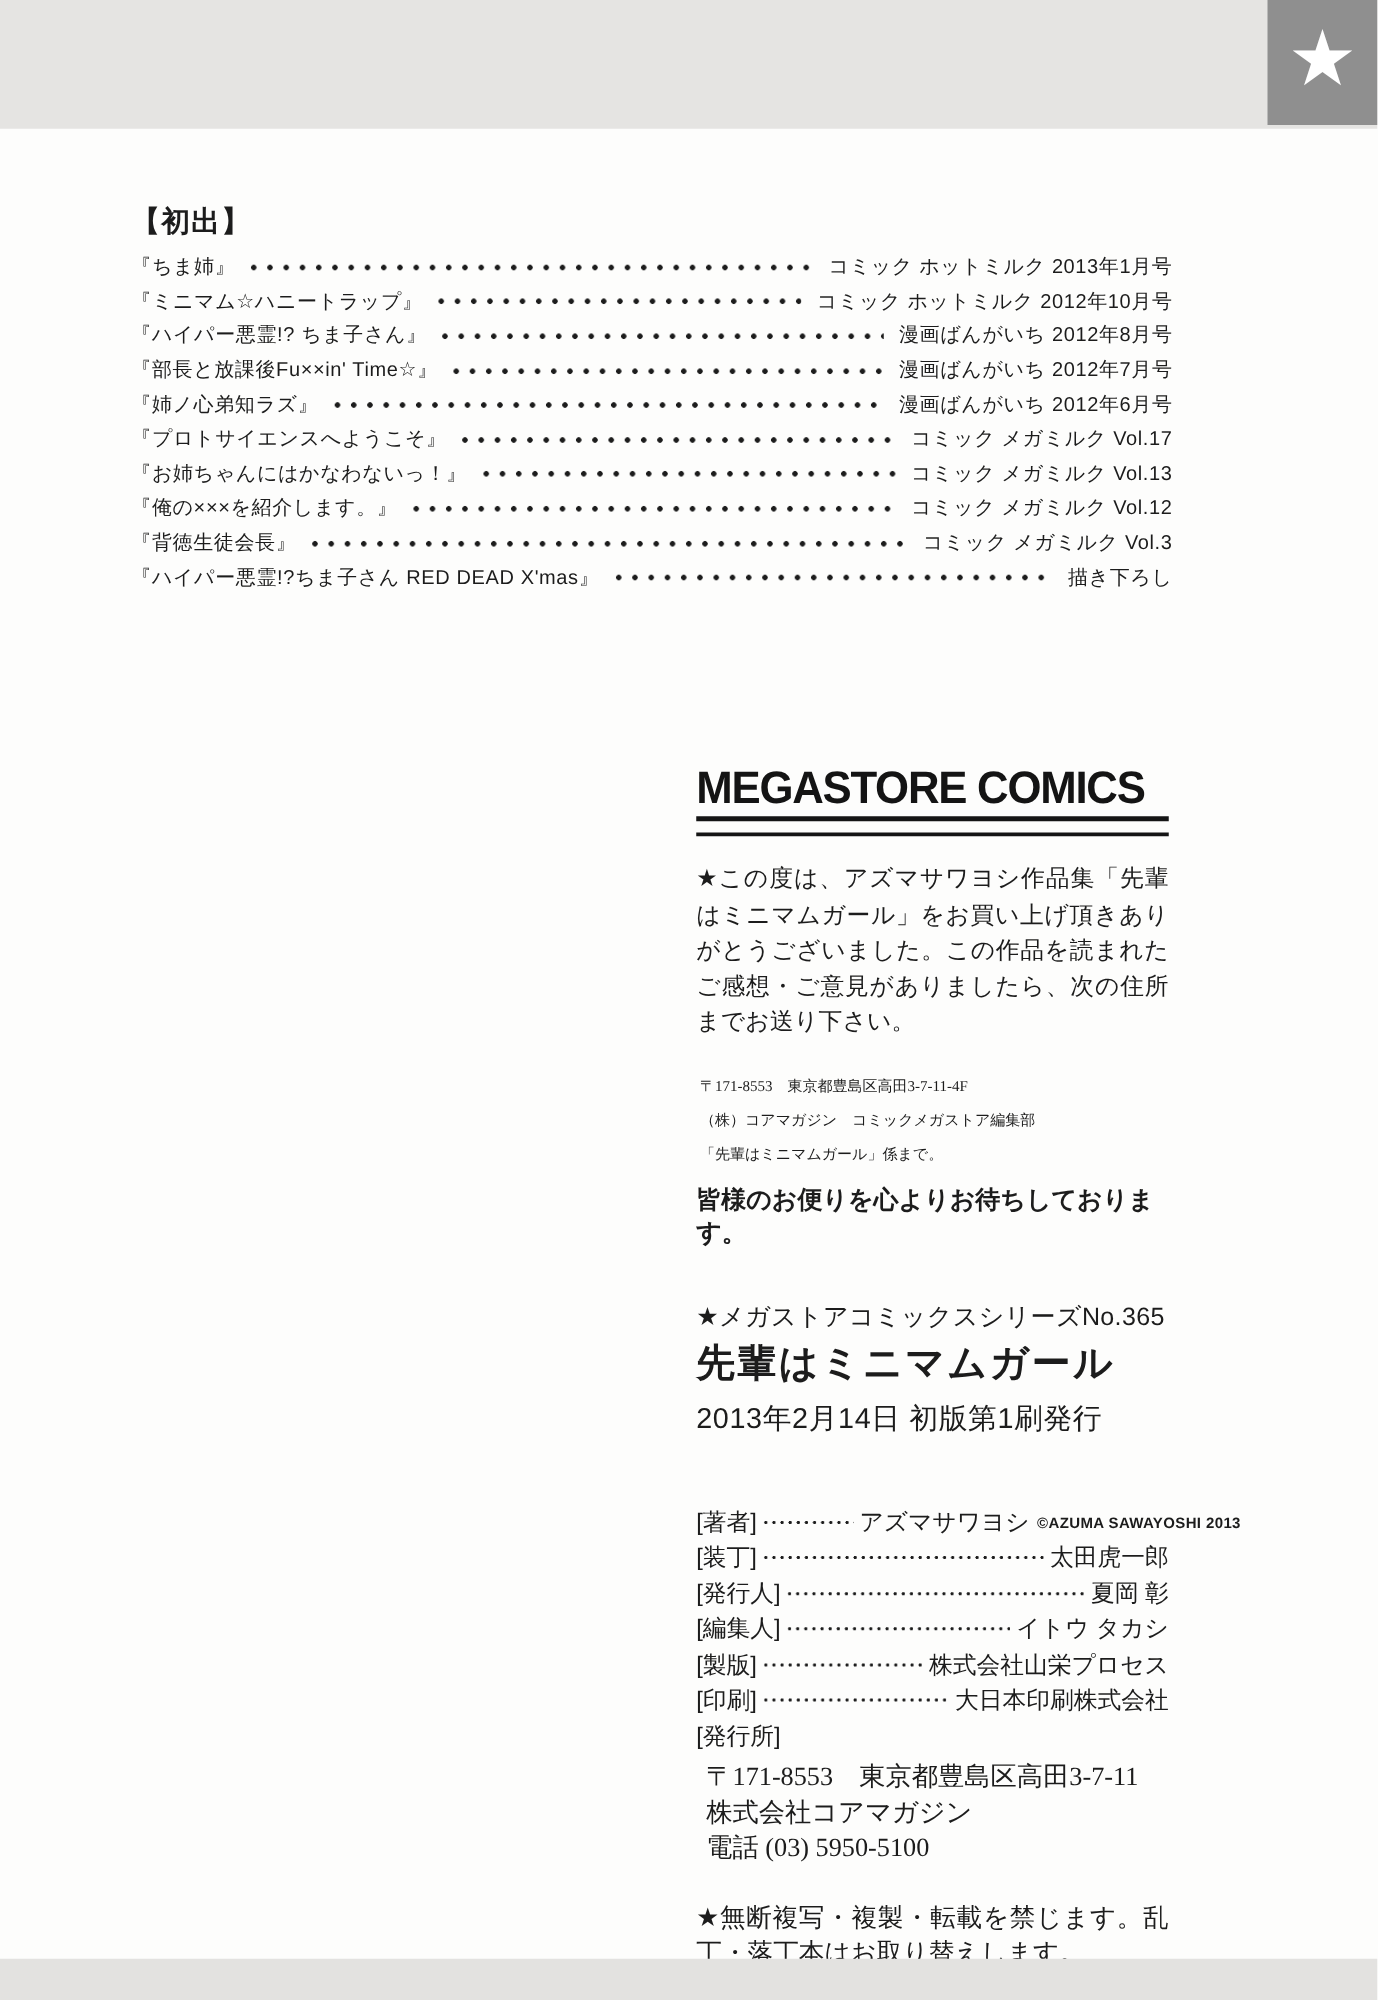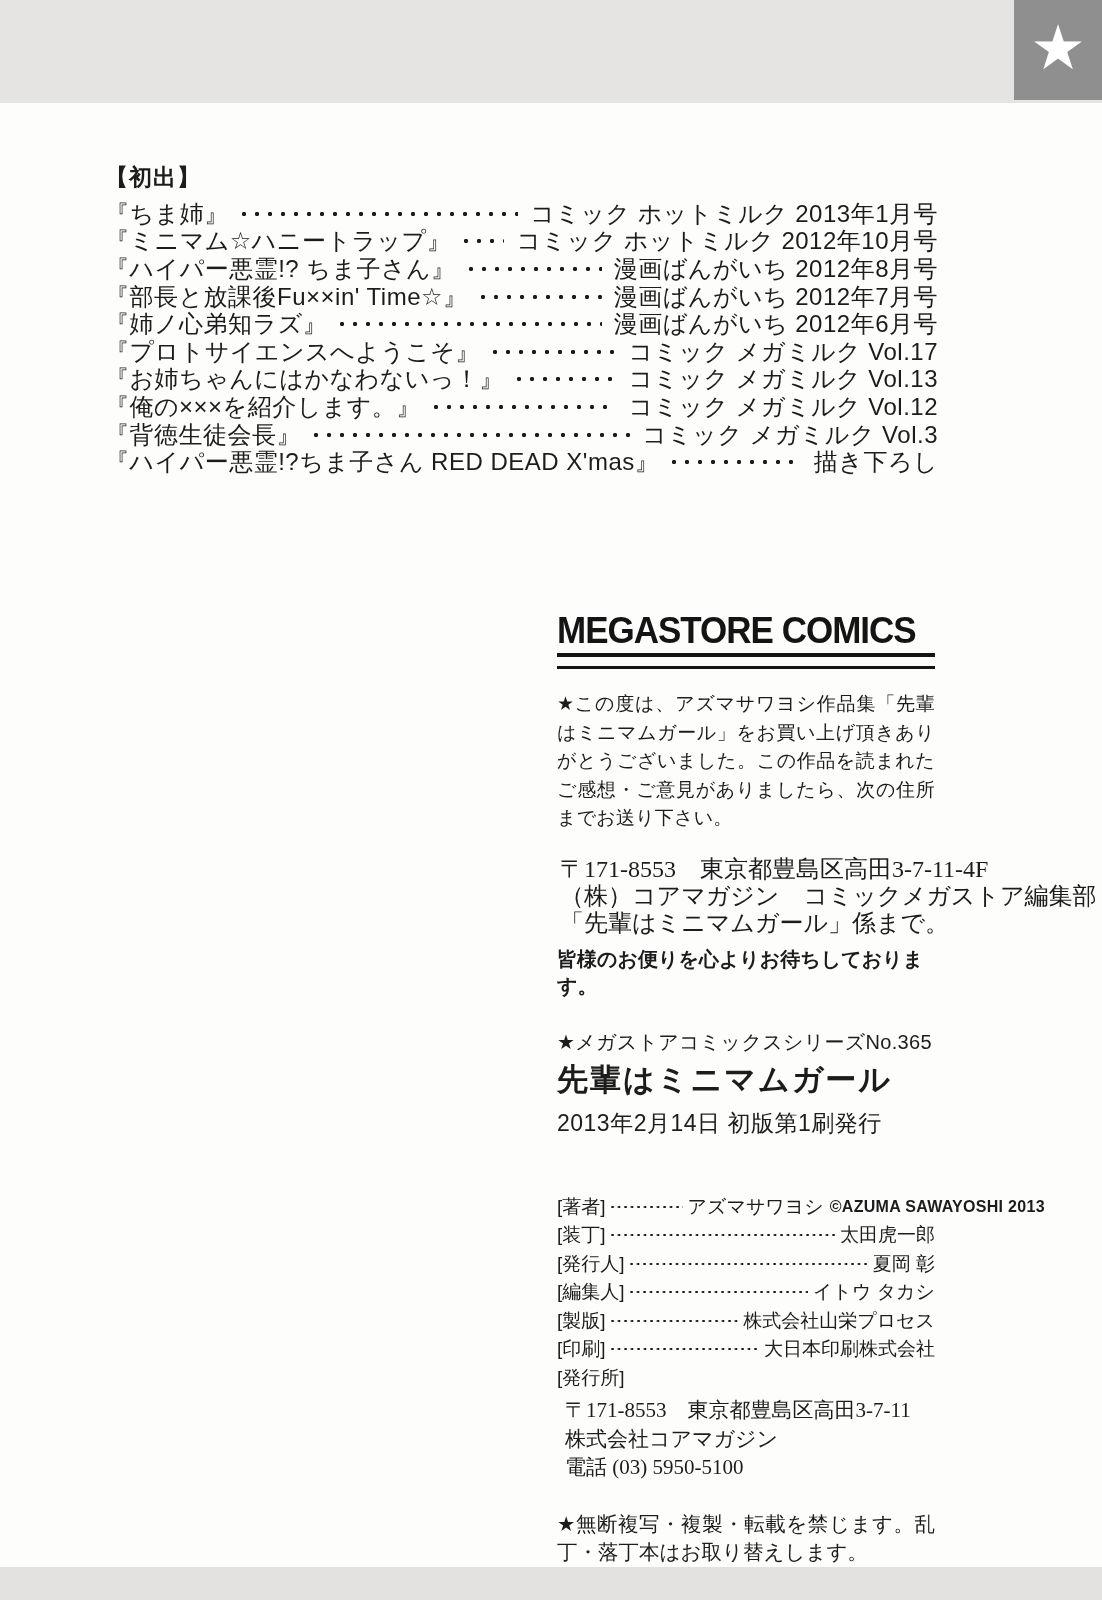--- a/index.html
+++ b/index.html
@@ -14,50 +14,50 @@
   
   .top-band{position:absolute;left:0;top:0;width:1102px;height:103px;background:#e5e4e2;}
   .bottom-band{position:absolute;left:0;top:1567px;width:1102px;height:33px;background:#e3e2e0;}
   .star-box{position:absolute;left:1014px;top:0;width:88px;height:100px;background:#8f8f8f;
     display:flex;align-items:center;justify-content:center;}
   .star-box .star{color:#fff;font-size:62px;line-height:1;transform:translateY(-2px);}
 
   
   .shoshutsu{position:absolute;left:105px;top:162px;width:833px;}
   .shoshutsu h2{margin:0 0 7px 0;font-size:23px;font-weight:600;letter-spacing:1px;}
-  .pub-row{display:flex;align-items:center;height:27.6px;font-size:24px;white-space:nowrap;}
+  .pub-row{display:flex;align-items:center;height:27.6px;font-size:16px;white-space:nowrap;}
   .pub-row .title{flex:0 0 auto;letter-spacing:.5px;}
   .pub-row .source{flex:0 0 auto;letter-spacing:.5px;}
   .leader{flex:1 1 auto;height:6px;margin:0 12px;min-width:24px;align-self:center;
     background-image:radial-gradient(circle at 3px 3px,#1c1c1c 1.9px,rgba(0,0,0,0) 2.4px);
     background-size:13px 6px;background-repeat:repeat-x;background-position:center left;}
 
   
   .colophon{position:absolute;left:557px;top:610px;width:378px;}
   .logo{font-size:35px;font-weight:800;letter-spacing:-1px;color:#141414;
     transform:scaleY(1.04);transform-origin:left top;white-space:nowrap;}
   .logo-rule{margin-top:3px;height:9px;border-top:4px solid #151515;border-bottom:3px solid #151515;}
 
   .thanks{margin-top:21px;font-size:19px;line-height:28.5px;text-align:justify;letter-spacing:.2px;}
 
-  .ed-address{margin-top:23px;font-size:24px;line-height:27px;padding-left:3px;}
+  .ed-address{margin-top:23px;font-size:12px;line-height:27px;padding-left:3px;}
   .ed-address div{white-space:nowrap;}
   .await-line{margin-top:9px;font-size:20px;font-weight:bold;}
 
-  .series{margin-top:29px;}
+  .series{margin-top:40px;}
   .series-line{font-size:20px;letter-spacing:.3px;}
   .book-title{font-size:31px;font-weight:700;letter-spacing:2px;margin-top:3px;}
   .print-line{font-size:23px;margin-top:7px;letter-spacing:.5px;}
 
   .credits{margin-top:54px;}
   .credit-row{display:flex;align-items:center;height:28.5px;font-size:19px;white-space:nowrap;justify-content:space-between;}
   .leader2{flex:1 1 auto;height:4px;margin:0 5px;min-width:12px;align-self:center;
     background-image:radial-gradient(circle at 1.6px 2px,#1c1c1c 1.1px,rgba(0,0,0,0) 1.5px);
     background-size:6.5px 4px;background-repeat:repeat-x;background-position:center left;}
-  .credit-row .copyright{font-size:16px;margin-left:6px;letter-spacing:.3px;font-weight:600;}
+  .credit-row .copyright{font-size:12px;margin-left:6px;letter-spacing:.3px;font-weight:600;}
 
   .publisher{margin-top:4px;font-size:21px;line-height:28.5px;padding-left:8px;}
   .publisher div{white-space:nowrap;}
 
   .warning{margin-top:28px;font-size:20.5px;line-height:28.5px;text-align:justify;}
 
   .double-rule{margin-top:24px;height:8px;border-top:2px solid #3a3a3a;border-bottom:6px solid #0e0e0e;}
 </style>
 </head>
 <body>

